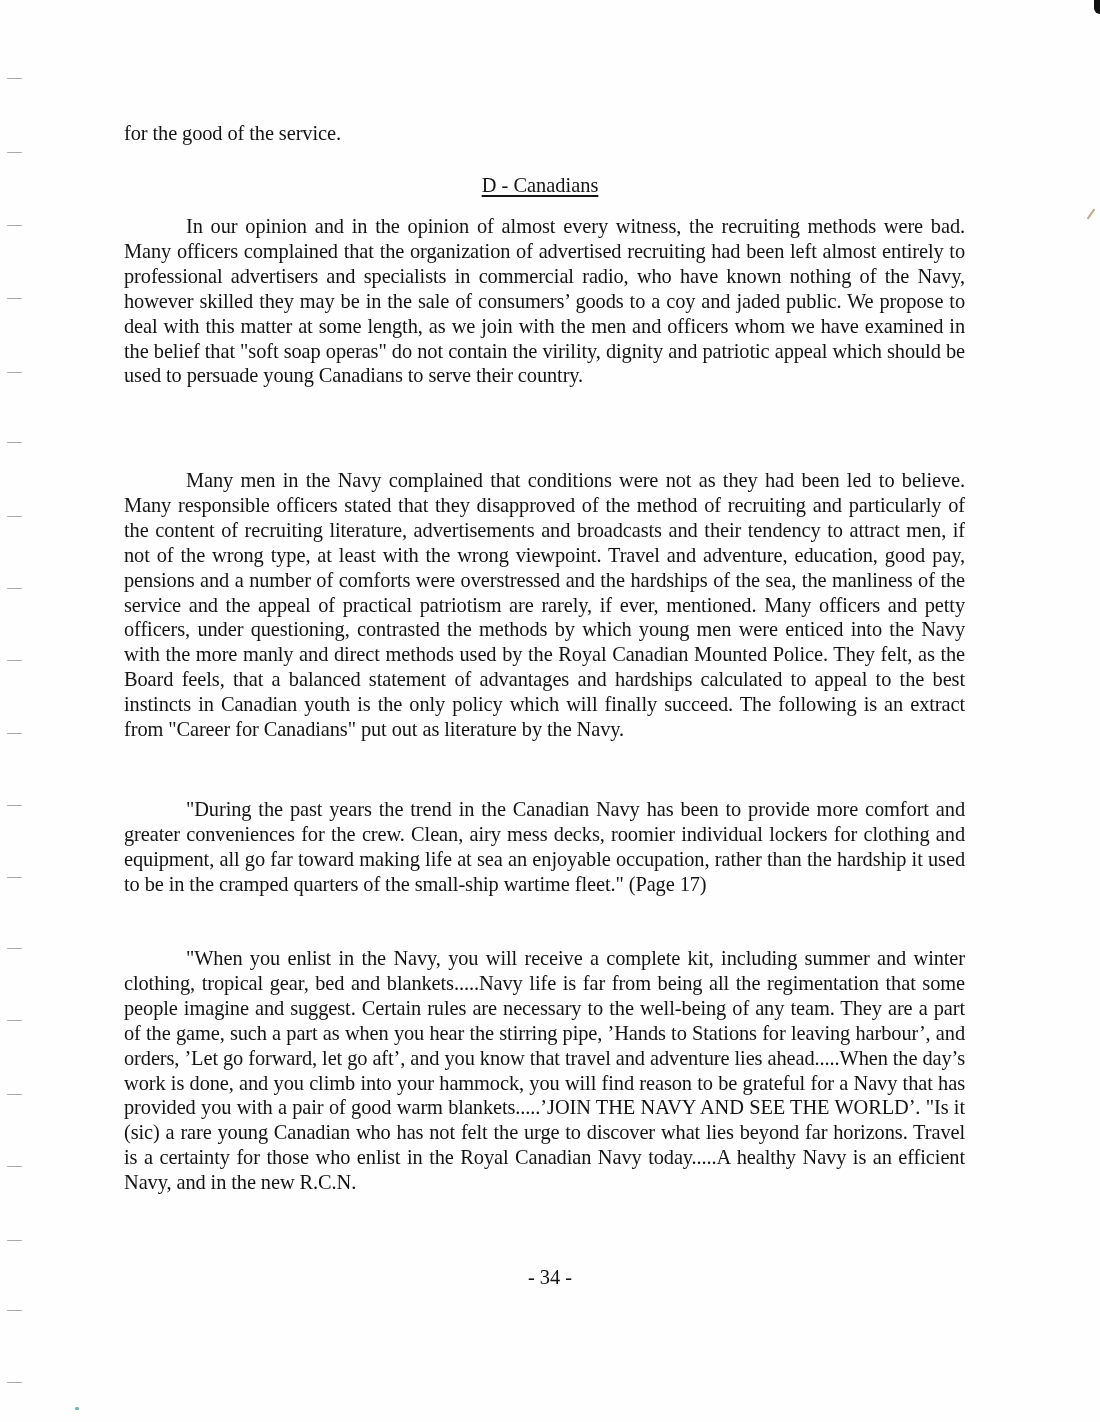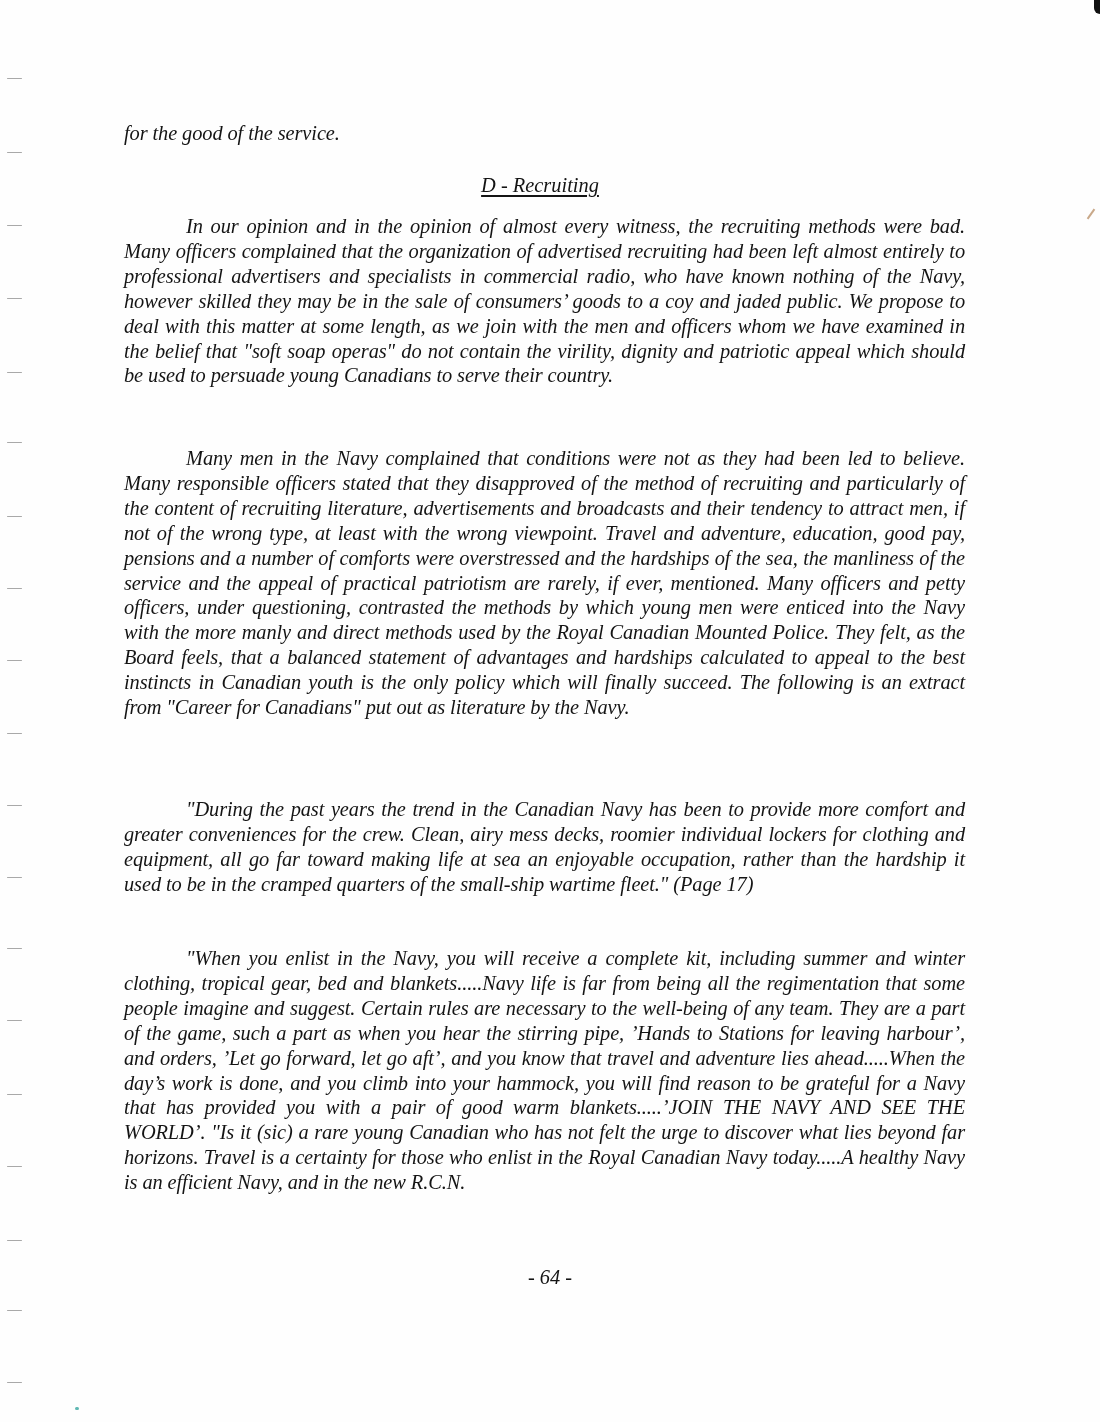--- a/index.html
+++ b/index.html
@@ -14,21 +14,20 @@
       overflow: hidden;
       font-family: "Liberation Serif", "DejaVu Serif", serif;
       color: #141414;
     }
     .page {
       position: absolute;
       left: 0; top: 0;
       width: 1100px;
       height: 1422px;
       background: #fefefe;
-      font-style: italic;
     }
     .binder-mark {
       position: absolute;
       left: 7px;
       width: 15px;
       height: 1px;
       background: #a9a9a9;
       border-radius: 1px;
     }
     .corner-mark {
@@ -127,34 +126,34 @@
   <div class="binder-mark" style="top:1166px"></div>
   <div class="binder-mark" style="top:1240px"></div>
   <div class="binder-mark" style="top:1310px"></div>
   <div class="binder-mark" style="top:1382px"></div>
 
   <div class="text-block" style="top:121px">
     <p class="para no-indent">for the good of the service.</p>
   </div>
 
   <div class="heading">
-    <span>D - Recruiting</span>
+    <span>D - Canadians</span>
   </div>
 
   <div class="text-block" style="top:214px">
     <p class="para">In our opinion and in the opinion of almost every witness, the recruiting methods were bad.  Many officers complained that the organization of advertised recruiting had been left almost entirely to professional advertisers and specialists in commercial radio, who have known nothing of the Navy, however skilled they may be in the sale of consumers’ goods to a coy and jaded public.  We propose to deal with this matter at some length, as we join with the men and officers whom we have examined in the belief that "soft soap operas" do not contain the virility, dignity and patriotic appeal which should be used to persuade young Canadians to serve their country.</p>
   </div>
 
-  <div class="text-block" style="top:446px">
+  <div class="text-block" style="top:468px">
     <p class="para">Many men in the Navy complained that conditions were not as they had been led to believe.  Many responsible officers stated that they disapproved of the method of recruiting and particularly of the content of recruiting literature, advertisements and broadcasts and their tendency to attract men, if not of the wrong type, at least    with the wrong viewpoint.  Travel and adventure, education, good pay, pensions and a number of comforts were overstressed and the hardships of the sea, the manliness of the service and the appeal of practical patriotism are rarely, if ever, mentioned.  Many officers and petty officers, under questioning, contrasted the methods by which young men were enticed into the Navy with the more manly and direct methods used by the Royal Canadian Mounted Police.  They felt, as the Board feels, that a balanced statement of advantages and hardships calculated to appeal to the best instincts in Canadian youth is the only policy which will finally succeed.  The following is an extract from "Career for Canadians" put out as literature by the Navy.</p>
   </div>
 
   <div class="text-block" style="top:797px">
     <p class="para">"During the past years the trend in the Canadian Navy has been to provide more comfort and greater conveniences for the crew.  Clean, airy mess decks, roomier individual lockers for clothing and equipment, all go far toward making life at sea an enjoyable occupation, rather than the hardship it used to be in the cramped quarters of the small-ship wartime fleet." (Page 17)</p>
   </div>
 
   <div class="text-block" style="top:946px">
     <p class="para">"When you enlist in the Navy, you will receive a complete kit, including summer and winter clothing, tropical gear, bed and blankets.....Navy life is far from being all the regimentation that some people imagine and suggest.  Certain rules are necessary to the well-being of any team.  They are a part of the game, such a part as when you hear the stirring pipe, ’Hands to Stations for leaving harbour’, and orders, ’Let go forward, let go aft’, and you know that travel and adventure lies ahead.....When the day’s work is done, and you climb into your hammock, you will find reason to be grateful for a Navy that has provided you with a pair of good warm blankets.....’JOIN THE NAVY AND SEE THE WORLD’.  "Is it (sic) a rare young Canadian who has not felt the urge to discover what lies beyond far horizons.  Travel is a certainty for those who enlist in the Royal Canadian Navy today.....A healthy Navy is an efficient Navy, and in the new R.C.N.</p>
   </div>
 
-  <div class="page-number">- 64 -</div>
+  <div class="page-number">- 34 -</div>
 
 </div>
 
 </body></html>

